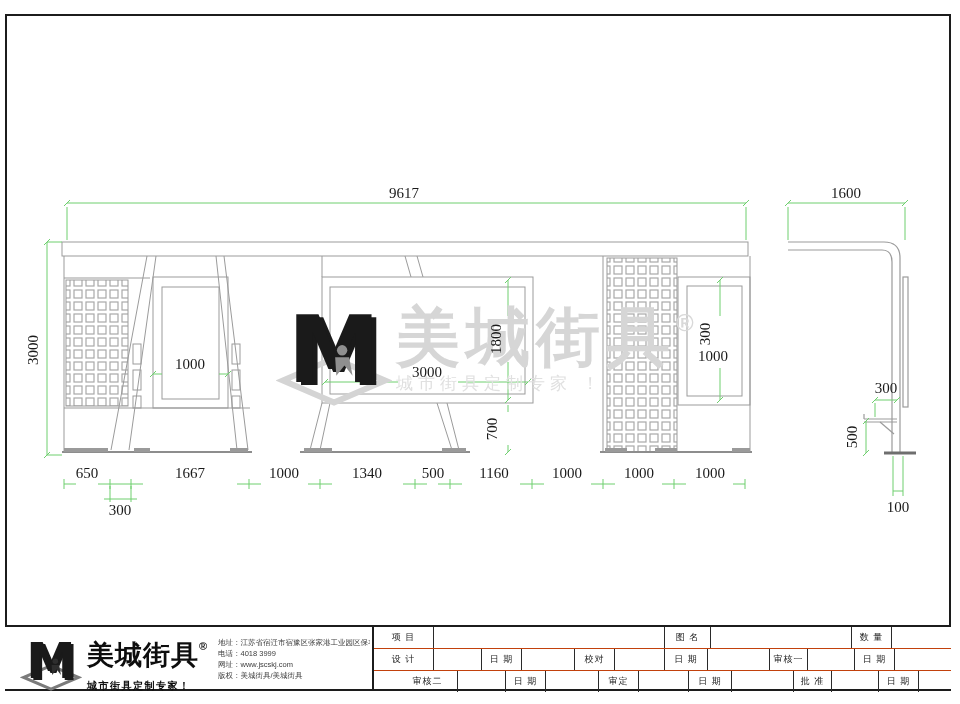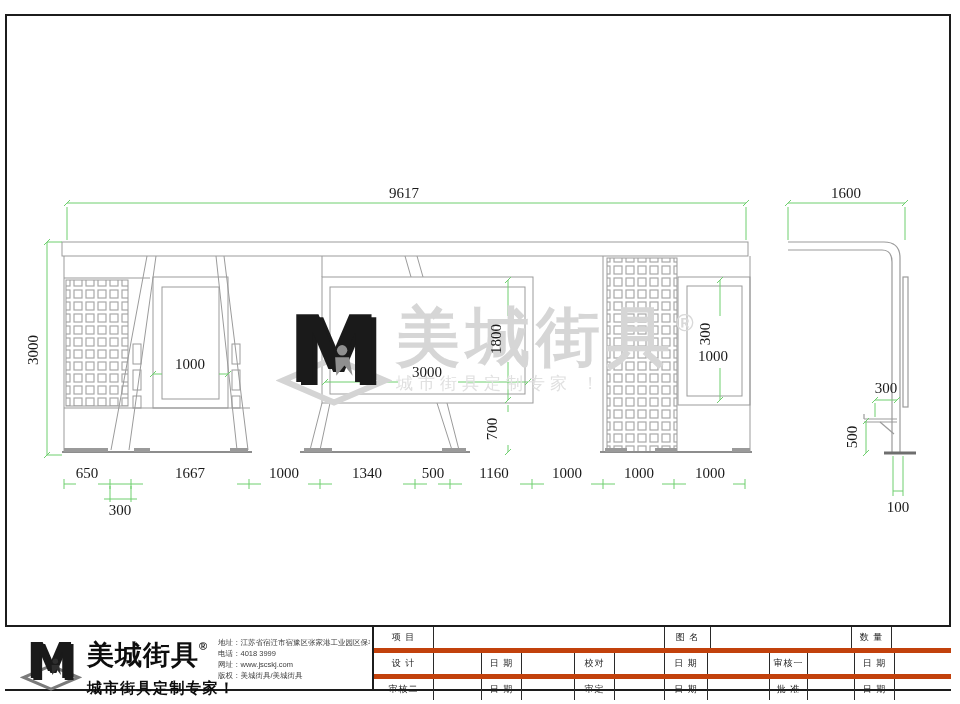--- a/index.html
+++ b/index.html
@@ -14,25 +14,25 @@
   .wm-reg{font-size:24px;vertical-align:28px;letter-spacing:0;color:#d9d9d9;}
   .wm-tagline{font-size:17px;color:#e0e0e0;font-weight:normal;letter-spacing:5px;margin-top:2px;white-space:nowrap;}
   .wm-logo{--m-main:#e6f1d8;--m-side:#c9e0ae;--m-base:#d4d4d4;--m-person:#8f8f8f;}
   .ft-logo{--m-main:#7fc241;--m-side:#55882a;--m-base:#7b7b7b;--m-person:#2e2e2e;}
   
   .footer{position:absolute;left:5px;top:625px;width:946px;height:66px;border-top:2px solid #1c1c1c;border-bottom:2px solid #1c1c1c;box-sizing:border-box;background:#fff;z-index:5;}
   .ft-logo-wrap{position:absolute;left:15px;top:2px;width:62px;height:62px;}
   .ft-brandcol{position:absolute;left:82px;top:4px;width:135px;}
   .ft-brand{font-size:27px;font-weight:bold;color:#0d0d0d;letter-spacing:1px;line-height:30px;white-space:nowrap;}
   .ft-reg{font-size:11px;vertical-align:14px;}
-  .ft-tagline{font-size:15px;font-weight:bold;color:#0d0d0d;letter-spacing:1.5px;margin-top:9px;white-space:nowrap;}
+  .ft-tagline{font-size:10px;font-weight:bold;color:#0d0d0d;letter-spacing:1.5px;margin-top:9px;white-space:nowrap;}
   .ft-contact{position:absolute;left:213px;top:10px;width:152px;font-size:7.5px;color:#3c3c3c;line-height:11px;white-space:nowrap;overflow:hidden;}
   .tblock{position:absolute;left:367px;top:0;width:577px;height:62px;border-left:2px solid #1c1c1c;}
-  .trow{display:grid;height:21px;border-bottom:5px solid #c2410c;}
-  .trow:last-child{border-bottom:none;}
+  .trow{display:grid;height:21px;border-bottom:1px solid #c2410c;}
+  .trow:last-child{border-bottom:none;padding-left:24px;}
   .trow.r1{grid-template-columns:60px 231px 46px 141px 40px 1fr;}
   .trow.rx{grid-template-columns:60px 48px 40px 53px 40px 50px 43px 62px 38px 47px 40px 1fr;text-align:right;}
   .tcell{border-right:1px solid #2a2a2a;display:flex;align-items:center;justify-content:center;font-size:9px;color:#222;letter-spacing:1px;overflow:hidden;}
   .tcell:last-child{border-right:none;}
 </style>
 </head>
 <body>
 
 <div class="sheet"></div>
 

